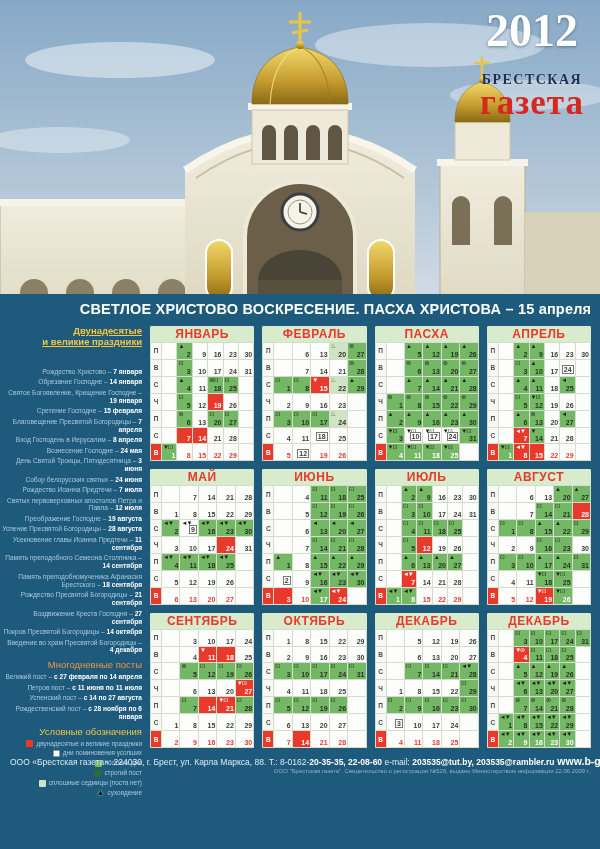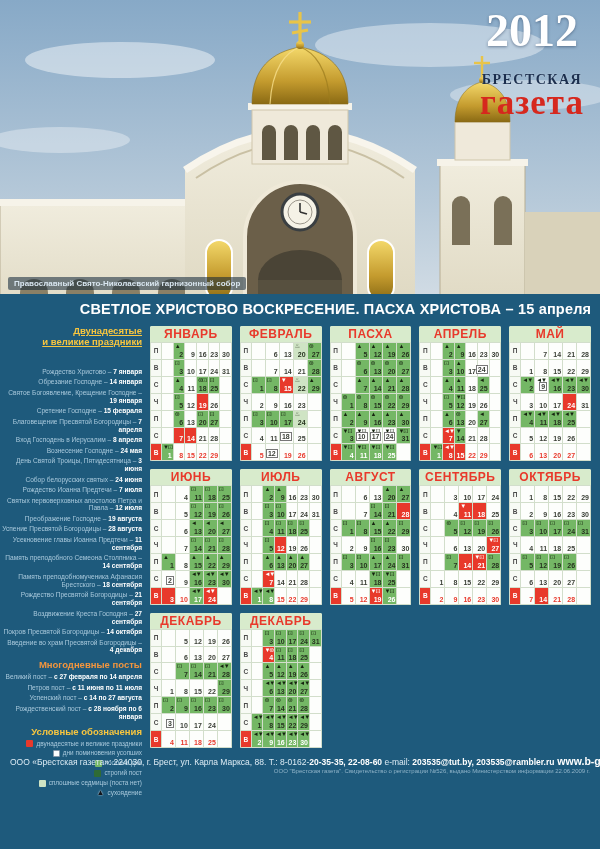--- a/index.html
+++ b/index.html
@@ -15,36 +15,36 @@
   .logo-bottom{font-family:"Liberation Serif",serif;font-size:35px;line-height:30px;color:#d6281e;font-weight:bold;letter-spacing:1px}
   .caption{position:absolute;left:8px;bottom:4px;font-size:8px;font-weight:bold;color:#d9e6f0;background:rgba(12,35,55,.55);padding:2px 6px;border-radius:2px}
 
   
   .title-bar{height:30px;display:flex;align-items:center;justify-content:center;padding-left:71px;color:#fff;font-weight:bold;font-size:14.5px;letter-spacing:.2px}
 
   
   .content{display:flex;height:428px;padding-right:5px;box-sizing:border-box}
   .sidebar{width:148px;min-width:148px;padding:2px 6px 0 2px;text-align:right;box-sizing:border-box}
   .sb-h1{color:#f8c63f;font-size:9.5px;font-weight:bold;text-decoration:underline;white-space:pre-line;line-height:1.15;margin-bottom:20px}
-  .sb-h2,.sb-h3{font-size:9.5px;font-weight:bold;margin:5px 0 3px}
+  .sb-h2,.sb-h3{font-size:9.5px;font-weight:normal;margin:5px 0 3px}
   .sb-h2{color:#f2953e}
   .sb-h3{color:#f8c63f}
   .s-item{font-size:6.6px;line-height:1.2;color:#a9c9dc;margin-bottom:2.6px}
   .s-item b{color:#fff}
   .leg-row{display:flex;justify-content:flex-end;align-items:center;gap:3px;font-size:6.4px;color:#a9c9dc;line-height:1.3;margin-bottom:1.5px}
   .sw{width:7px;height:7px;display:inline-block;border-radius:1px;flex:none}
   .sw-red{background:#e8392b}
   .sw-white{background:#fdfdfd;border:1px solid #8899aa;box-sizing:border-box}
   .sw-green{background:#74b765}
   .sw-dark{background:#2f6b35}
   .sw-light{background:#cfe4c4}
   .leg-glyph{color:#10151c;text-shadow:0 0 2px #9fc4d8,0 0 1px #cfe0ea;font-size:8px;line-height:7px;flex:none}
 
   
-  .months{flex:1;display:grid;grid-template-columns:repeat(5,1fr);grid-template-rows:repeat(3,1fr);gap:8px;padding:2px 4px 4px 2px}
+  .months{flex:1;display:grid;grid-template-columns:repeat(4,1fr);grid-template-rows:repeat(3,1fr);gap:8px;padding:2px 4px 4px 2px}
   .month{background:#eef5e9;border-radius:2px;display:flex;flex-direction:column;overflow:hidden}
   .m-head{background:#d8ebcc;color:#e8392b;font-weight:bold;font-size:12px;text-align:center;padding:1px 0;letter-spacing:.5px}
   .m-grid{flex:1;display:grid;grid-auto-rows:1fr;background:#eef5e9;border-top:1px solid #d2decb;border-left:1px solid #d2decb}
   .wd{display:flex;align-items:center;justify-content:center;font-size:6.5px;font-weight:bold;color:#4a4a4a;border-bottom:1px solid #d2decb;border-right:1px solid #d2decb;background:#f7faf4}
   .wd-sun{background:#e8392b;color:#fff}
   .cell{position:relative;border-bottom:1px solid #d2decb;border-right:1px solid #d2decb;background:#fdfefc}
   .cell.c-f{background:#74b765}
   .cell.c-l{background:#cfe4c4}
   .cell.c-h{background:#e8392b}
   .num{position:absolute;right:1px;bottom:1px;font-size:7px;font-weight:bold;color:#3a3f36}
@@ -146,21 +146,20 @@
       <ellipse cx="575" cy="352" rx="85" ry="32" fill="#2e4a2a"></ellipse>
       <ellipse cx="495" cy="360" rx="60" ry="20" fill="#3a5a33"></ellipse>
       <ellipse cx="20" cy="360" rx="60" ry="20" fill="#33502e"></ellipse>
     </svg>
 
     <div class="logo">
       <div class="logo-year">2012</div>
       <div class="logo-top">БРЕСТСКАЯ</div>
       <div class="logo-bottom">газета</div>
     </div>
-    <div class="caption">Православный Свято-Николаевский гарнизонный собор</div>
   </div>
 
   <div class="title-bar">
     <span>СВЕТЛОЕ ХРИСТОВО ВОСКРЕСЕНИЕ. ПАСХА ХРИСТОВА – 15 апреля</span>
   </div>
 
   <div class="content">
     <aside class="sidebar">
       <div class="sb-h1">Двунадесятые
 и великие праздники</div>

